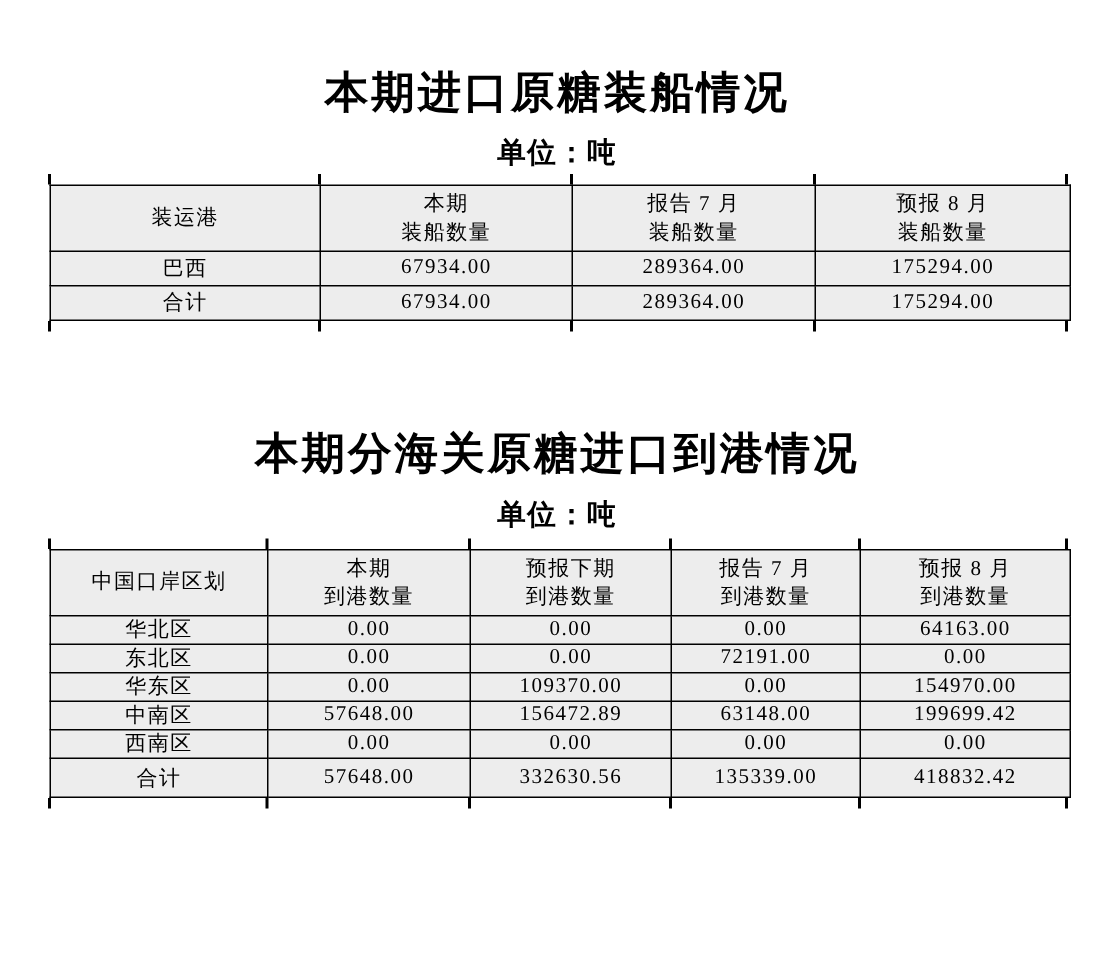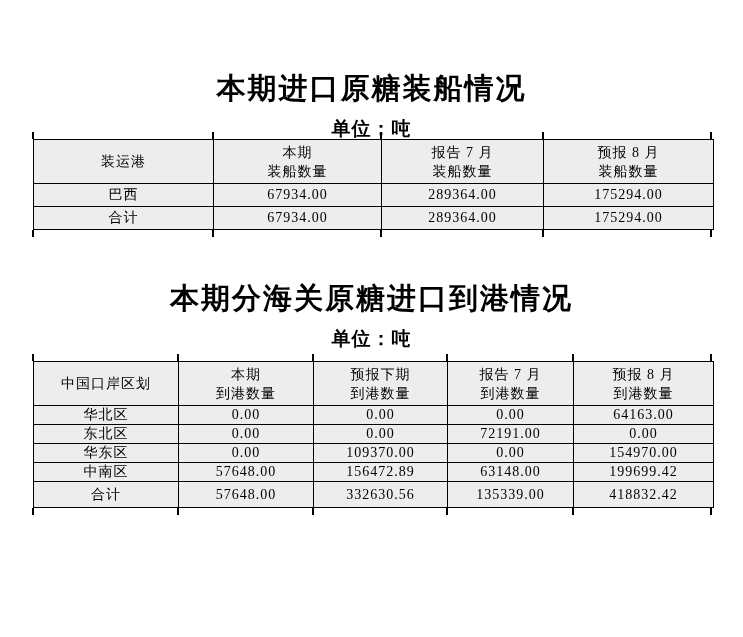--- a/index.html
+++ b/index.html
@@ -18,36 +18,36 @@
   }
   .report-section { margin: 0; }
   .section-title {
     margin: 0;
     text-align: center;
     font-size: 29px;
     font-weight: bold;
     line-height: 34px;
     letter-spacing: 2px;
   }
-  .sec1 .section-title { padding-top: 71px; }
-  .sec2 .section-title { padding-top: 51px; }
+  .sec1 .section-title { padding-top: 45px; }
+  .sec2 .section-title { padding-top: 72px; }
   .unit-label {
     margin-top: 16px;
     text-align: center;
     font-size: 19px;
     font-weight: bold;
     letter-spacing: 1px;
     line-height: 16px;
   }
   .table-wrap {
     position: relative;
     margin-left: 33px;
     width: 680px;
   }
-  .sec1 .table-wrap { margin-top: 2px; border-radius: 12px; }
+  .sec1 .table-wrap { margin-top: 12px; border-radius: 12px; }
   .sec2 .table-wrap { margin-top: 14px; }
   table.grid {
     width: 680px;
     border-collapse: collapse;
     table-layout: fixed;
   }
   table.grid th, table.grid td {
     border: 1.5px solid #000000;
     background: #ededed;
     text-align: center;
@@ -194,20 +194,27 @@
             <td class="value-cell">109370.00</td>
             <td class="value-cell">0.00</td>
             <td class="value-cell">154970.00</td>
           </tr>
           <tr>
             <td class="label-cell">中南区</td>
             <td class="value-cell">57648.00</td>
             <td class="value-cell">156472.89</td>
             <td class="value-cell">63148.00</td>
             <td class="value-cell">199699.42</td>
+          </tr>
+          <tr>
+            <td class="label-cell">西南区</td>
+            <td class="value-cell">0.00</td>
+            <td class="value-cell">0.00</td>
+            <td class="value-cell">0.00</td>
+            <td class="value-cell">0.00</td>
           </tr>
           <tr class="total-row">
             <td class="label-cell">合计</td>
             <td class="value-cell">57648.00</td>
             <td class="value-cell">332630.56</td>
             <td class="value-cell">135339.00</td>
             <td class="value-cell">418832.42</td>
           </tr>
         </tbody>
       </table>

